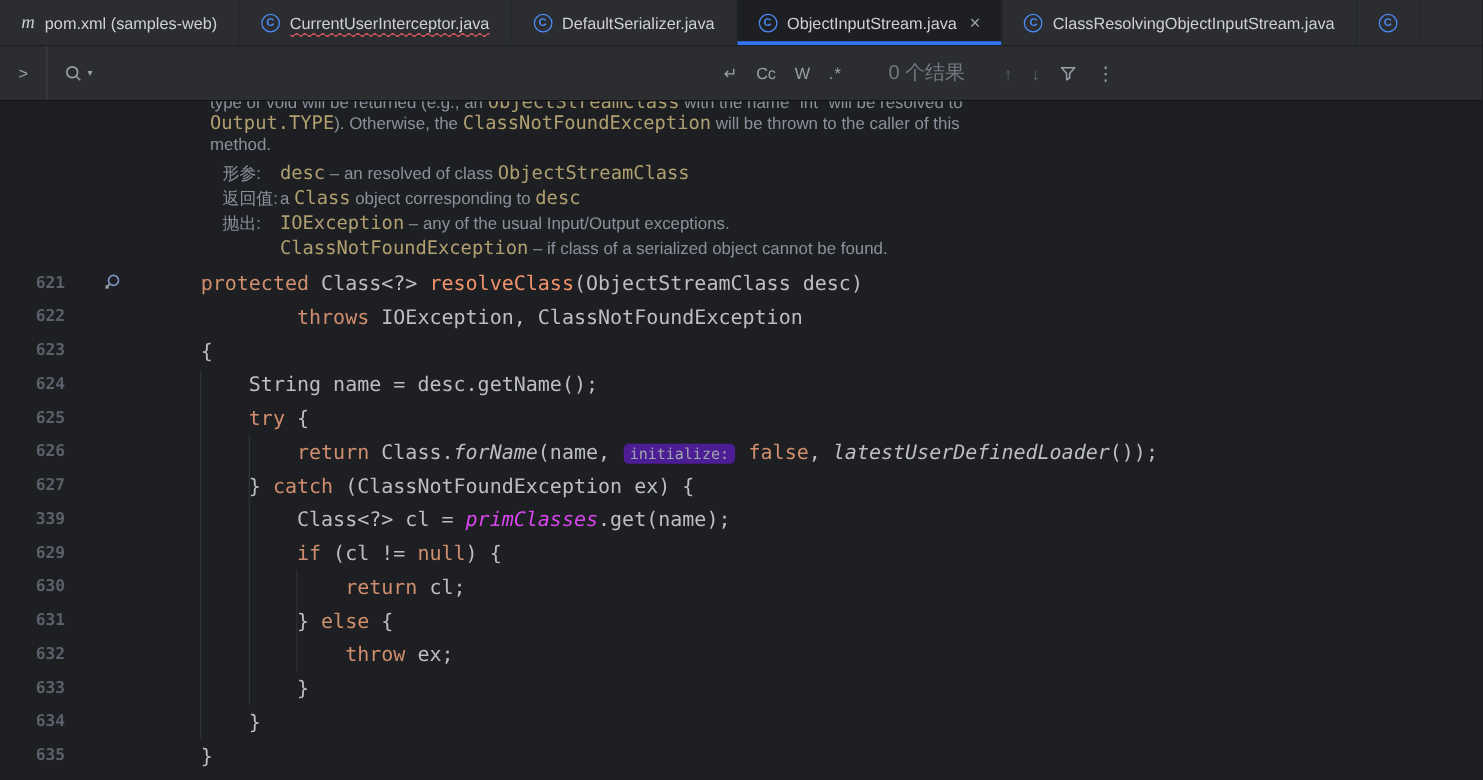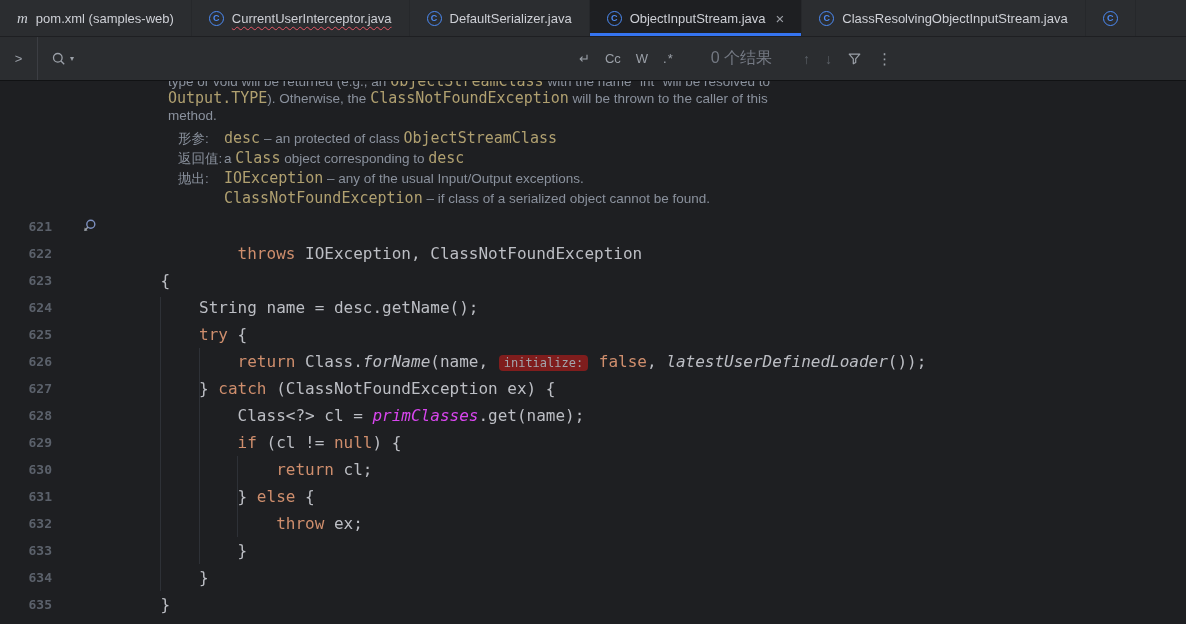--- a/index.html
+++ b/index.html
@@ -49,21 +49,21 @@
   .code-block{position:relative;margin-top:5px;font-family:"DejaVu Sans Mono",monospace;font-size:16px;}
   .code-line{display:flex;height:27px;line-height:27px;white-space:pre;}
   .ln{flex:0 0 52px;text-align:right;color:#5b616b;font-size:13px;font-weight:bold;}
   .gut{flex:0 0 70px;position:relative;}
   .gut svg{position:absolute;left:30px;top:5px;}
   .src{color:#bcbec4;}
   .tok-kw{color:#cf8e6d;}
   .tok-md{color:#f0936b;}
   .tok-st{font-style:italic;}
   .tok-fl{color:#d946ef;font-style:italic;}
-  .inlay-chip{background:#7f1d1d;color:#a2a6ad;font-size:12px;border-radius:4px;
+  .inlay-chip{background:#4c1d95;color:#a2a6ad;font-size:12px;border-radius:4px;
               padding:1px 5px;margin:0 1px;font-family:"DejaVu Sans Mono",monospace;}
   .guide{position:absolute;width:1px;background:#2e3137;}
 </style>
 </head>
 <body>
 
 <div class="app">
 
   <div class="tab-bar">
       <div class="tab">
@@ -116,41 +116,41 @@
       </svg>
       <span class="fb-more">⋮</span>
     </div>
   </div>
 
   <div class="editor">
     <div class="doc-block" id="doc-block">
         <div class="doc-line"><span class="">type or void will be returned (e.g., an </span><span class="d-code">ObjectStreamClass</span><span class=""> with the name "int" will be resolved to</span></div>
         <div class="doc-line"><span class="d-code">Output.TYPE</span><span class="">). Otherwise, the </span><span class="d-code">ClassNotFoundException</span><span class=""> will be thrown to the caller of this</span></div>
         <div class="doc-line"><span class="">method.</span></div>
-        <div class="doc-line sec first-sec"><span class="d-label">形参:</span><span class="d-code">desc</span><span class=""> – an protected of class </span><span class="d-code">ObjectStreamClass</span></div>
+        <div class="doc-line sec first-sec"><span class="d-label">形参:</span><span class="d-code">desc</span><span class=""> – an resolved of class </span><span class="d-code">ObjectStreamClass</span></div>
         <div class="doc-line sec"><span class="d-label">返回值:</span><span class="">a </span><span class="d-code">Class</span><span class=""> object corresponding to </span><span class="d-code">desc</span></div>
         <div class="doc-line sec"><span class="d-label">抛出:</span><span class="d-code">IOException</span><span class=""> – any of the usual Input/Output exceptions.</span></div>
         <div class="doc-line sec cont"><span class="d-code">ClassNotFoundException</span><span class=""> – if class of a serialized object cannot be found.</span></div>
       </div>
     <div class="code-block" id="code-block">
       <div class="guide" style="left:160px;top:84px;height:294px;"></div>
       <div class="guide" style="left:199px;top:135px;height:216px;"></div>
       <div class="guide" style="left:237px;top:243px;height:81px;"></div>
     <div class="code-line"><span class="ln">621</span><span class="gut"><svg width="16" height="16" viewBox="0 0 16 16">
     <circle cx="8.8" cy="6.3" r="4" fill="none" stroke="#7d90c0" stroke-width="1.4"></circle>
     <path d="M5.8 9.3 L3.2 11.9" stroke="#9ba0a8" stroke-width="1.4"></path>
     <path d="M2.2 13 l3.4 -0.5 -2.9 -2.9 z" fill="#9ba0a8"></path>
-  </svg></span></div>
+  </svg></span><span class="src"><span class="">    </span><span class="tok-kw">protected</span><span class=""> Class&lt;?&gt; </span><span class="tok-md">resolveClass</span><span class="">(ObjectStreamClass desc)</span></span></div>
         <div class="code-line"><span class="ln">622</span><span class="gut"></span><span class="src"><span class="">            </span><span class="tok-kw">throws</span><span class=""> IOException, ClassNotFoundException</span></span></div>
         <div class="code-line"><span class="ln">623</span><span class="gut"></span><span class="src"><span class="">    {</span></span></div>
         <div class="code-line"><span class="ln">624</span><span class="gut"></span><span class="src"><span class="">        String name = desc.getName();</span></span></div>
         <div class="code-line"><span class="ln">625</span><span class="gut"></span><span class="src"><span class="">        </span><span class="tok-kw">try</span><span class=""> {</span></span></div>
         <div class="code-line"><span class="ln">626</span><span class="gut"></span><span class="src"><span class="">            </span><span class="tok-kw">return</span><span class=""> Class.</span><span class="tok-st">forName</span><span class="">(name, </span><span class="inlay-chip">initialize:</span><span class=""> </span><span class="tok-kw">false</span><span class="">, </span><span class="tok-st">latestUserDefinedLoader</span><span class="">());</span></span></div>
         <div class="code-line"><span class="ln">627</span><span class="gut"></span><span class="src"><span class="">        } </span><span class="tok-kw">catch</span><span class=""> (ClassNotFoundException ex) {</span></span></div>
-        <div class="code-line"><span class="ln">628</span><span class="gut"></span><span class="src"><span class="">            Class&lt;?&gt; cl = </span><span class="tok-fl">primClasses</span><span class="">.get(name);</span></span></div>
+        <div class="code-line"><span class="ln">339</span><span class="gut"></span><span class="src"><span class="">            Class&lt;?&gt; cl = </span><span class="tok-fl">primClasses</span><span class="">.get(name);</span></span></div>
         <div class="code-line"><span class="ln">629</span><span class="gut"></span><span class="src"><span class="">            </span><span class="tok-kw">if</span><span class=""> (cl != </span><span class="tok-kw">null</span><span class="">) {</span></span></div>
         <div class="code-line"><span class="ln">630</span><span class="gut"></span><span class="src"><span class="">                </span><span class="tok-kw">return</span><span class=""> cl;</span></span></div>
         <div class="code-line"><span class="ln">631</span><span class="gut"></span><span class="src"><span class="">            } </span><span class="tok-kw">else</span><span class=""> {</span></span></div>
         <div class="code-line"><span class="ln">632</span><span class="gut"></span><span class="src"><span class="">                </span><span class="tok-kw">throw</span><span class=""> ex;</span></span></div>
         <div class="code-line"><span class="ln">633</span><span class="gut"></span><span class="src"><span class="">            }</span></span></div>
         <div class="code-line"><span class="ln">634</span><span class="gut"></span><span class="src"><span class="">        }</span></span></div>
         <div class="code-line"><span class="ln">635</span><span class="gut"></span><span class="src"><span class="">    }</span></span></div>
       </div>
   </div>
 

